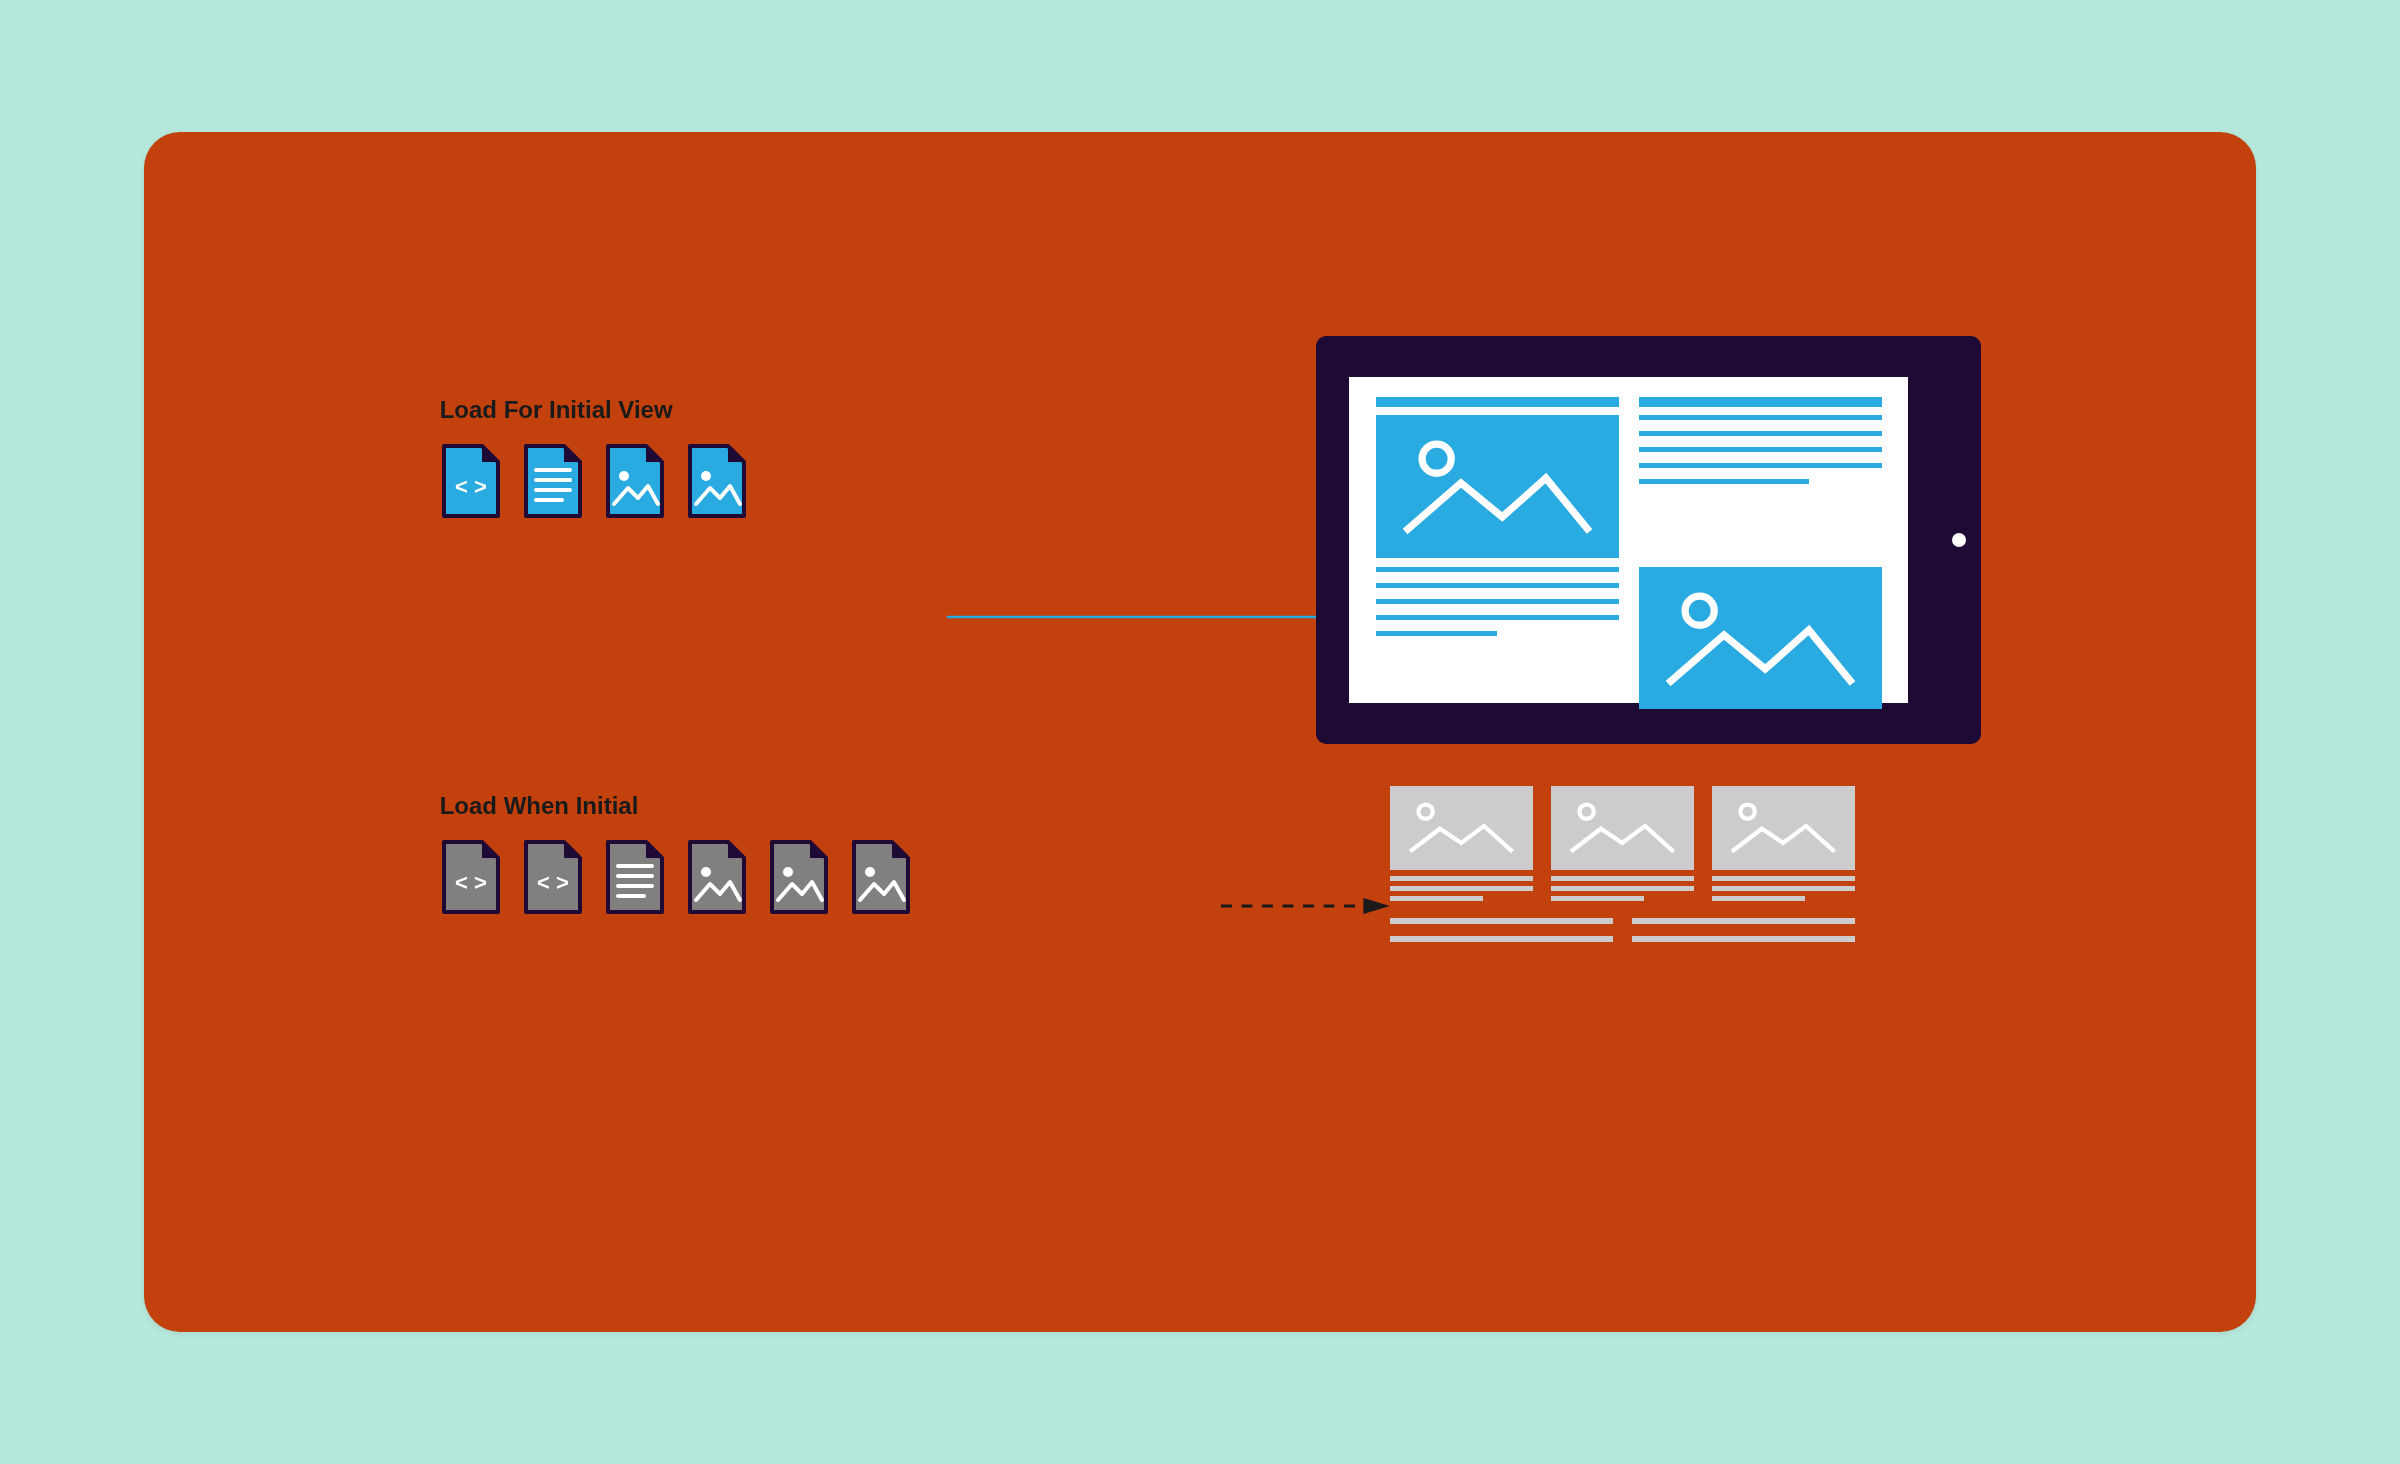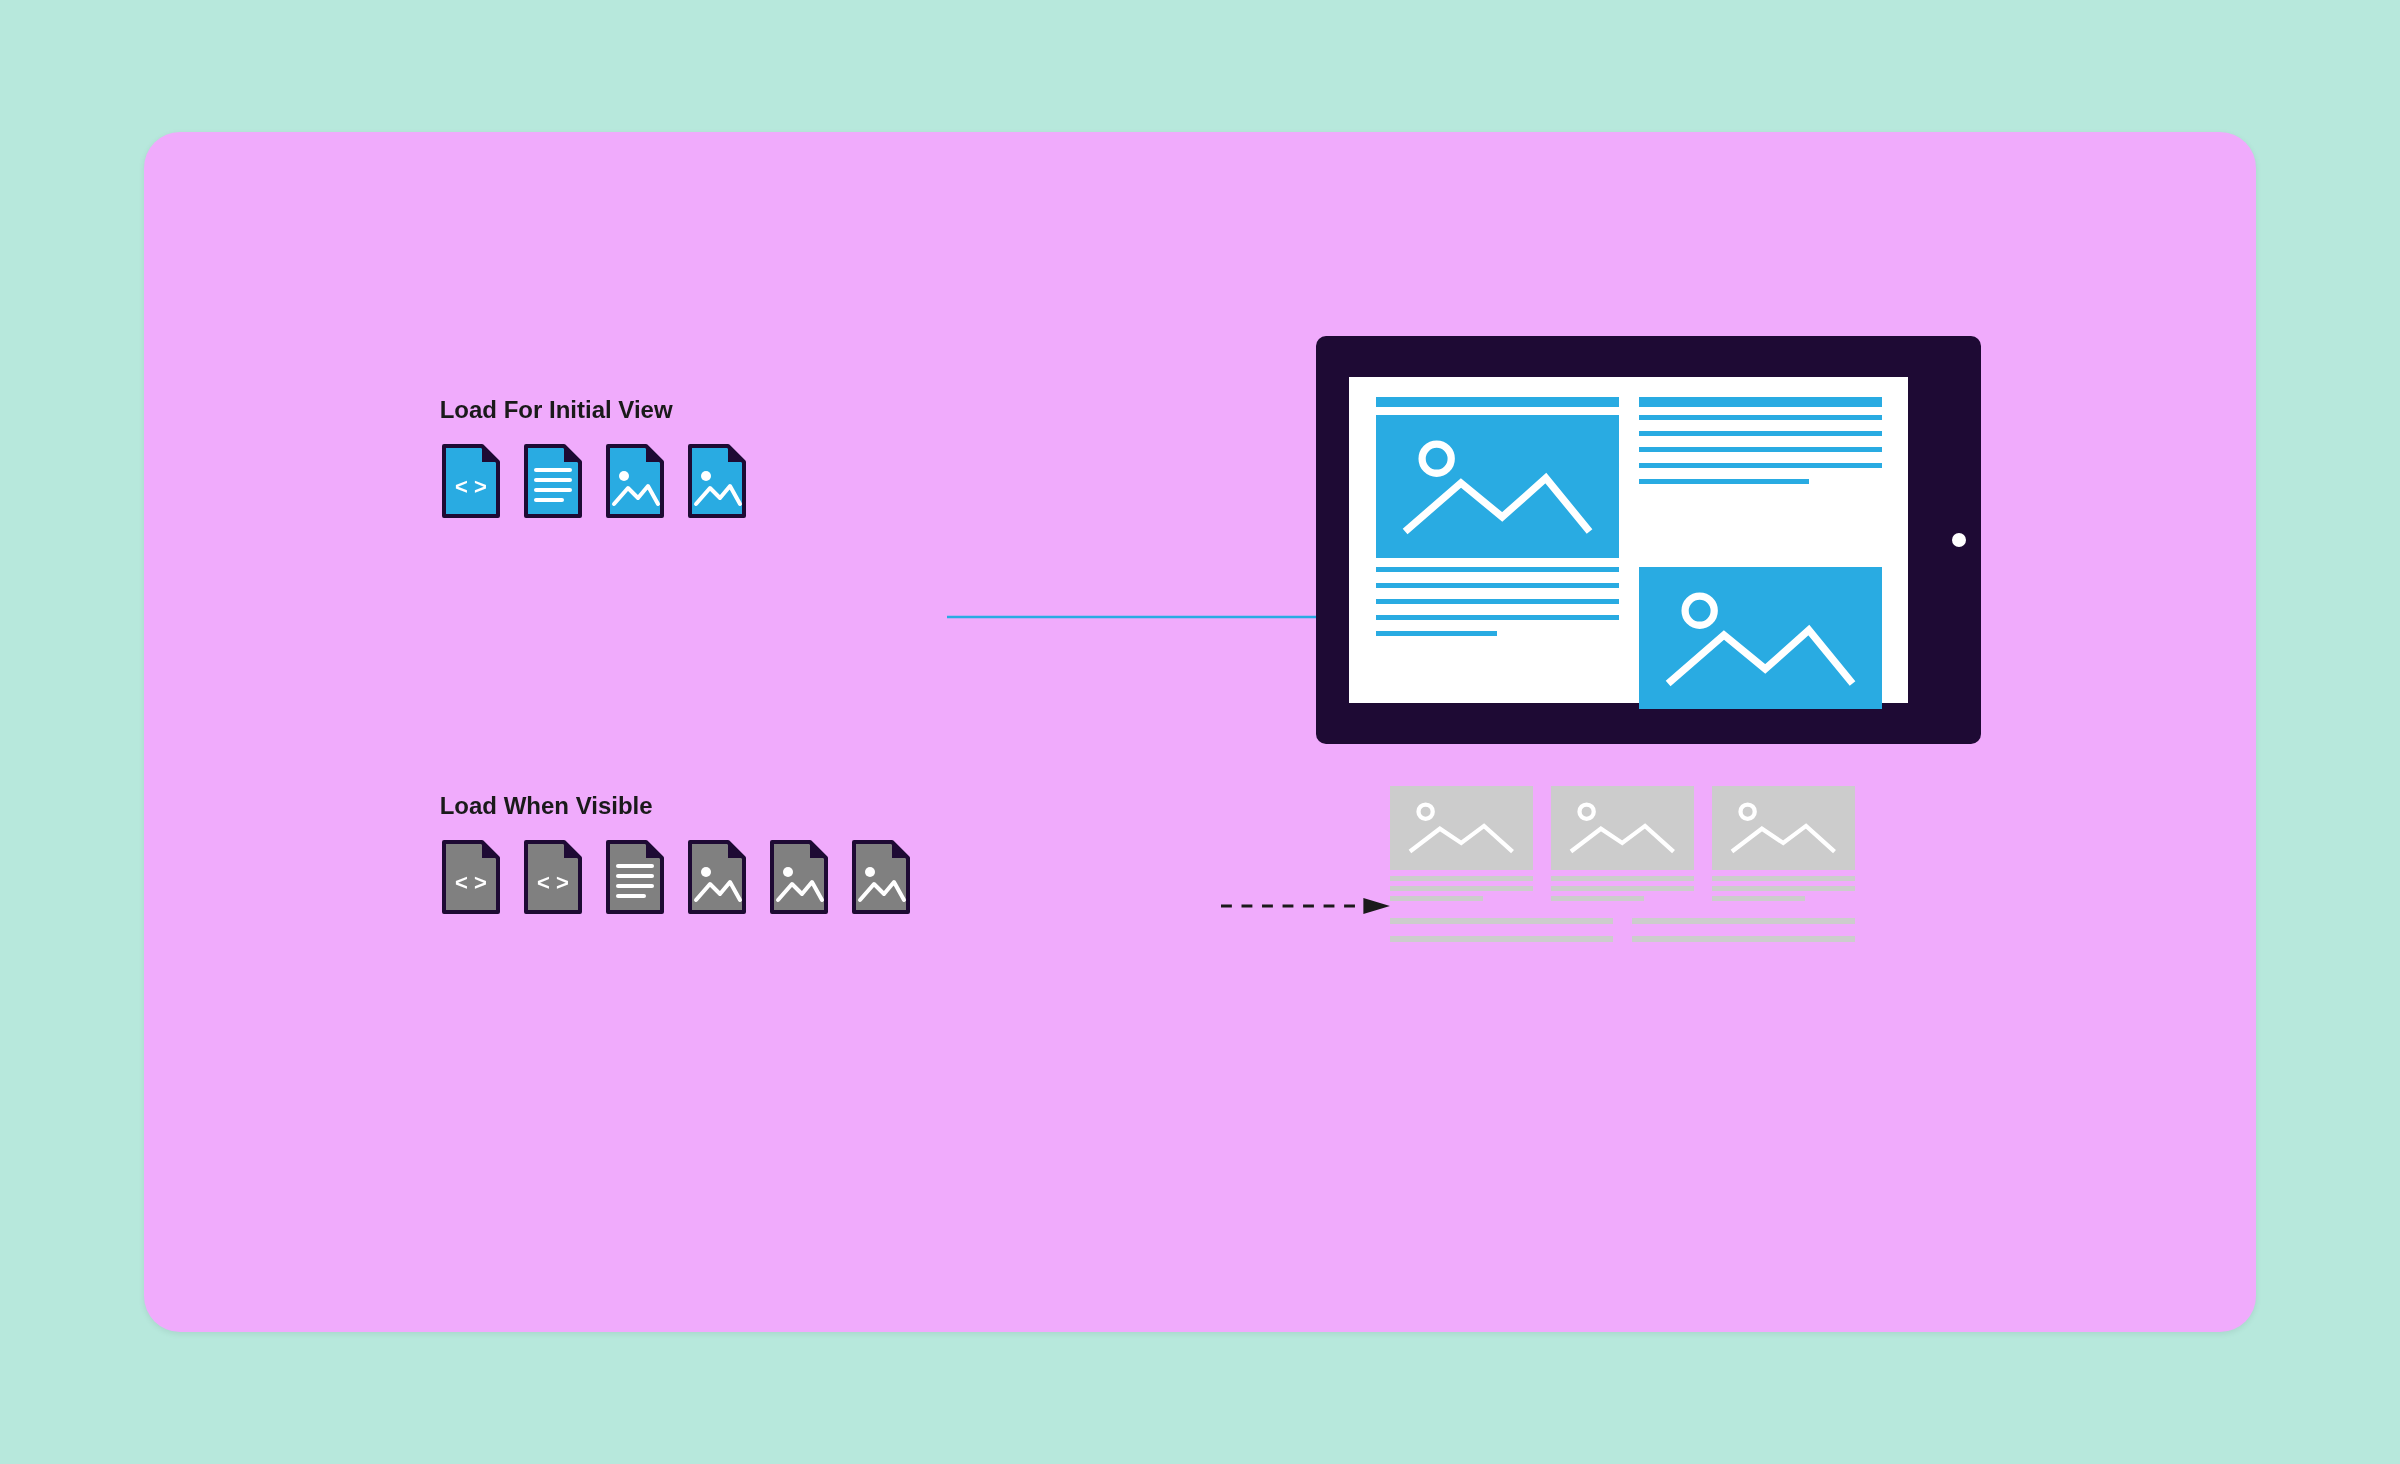--- a/index.html
+++ b/index.html
@@ -9,21 +9,21 @@
     height: 100%;
   }
   body {
     background: #b7e8dc;
     font-family: -apple-system, BlinkMacSystemFont, "Segoe UI", Arial, sans-serif;
     display: flex;
     align-items: center;
     justify-content: center;
   }
   .card {
-    background: #f0abfc;
+    background: #c2410c;
     border-radius: 36px;
     width: 88%;
     height: 82%;
     box-shadow: 0 2px 6px rgba(0,0,0,0.08);
     position: relative;
   }
   .inner {
     position: absolute;
     inset: 0;
   }
@@ -220,21 +220,21 @@
           <svg viewBox="0 0 62 78" class="file-icon">
             <path d="M4 4 H42 L58 20 V74 H4 Z" fill="#29abe2" stroke="#1e0a34" stroke-width="4" stroke-linejoin="round"></path>
             <path d="M42 4 L42 20 L58 20 Z" fill="#1e0a34"></path>
             <circle cx="20" cy="34" r="5" fill="#ffffff"></circle>
             <polyline points="10,62 24,46 34,56 44,44 54,62" fill="none" stroke="#ffffff" stroke-width="4" stroke-linejoin="round" stroke-linecap="round"></polyline>
           </svg>
         </div>
     </div>
 
     <div class="group-bottom">
-      <div class="group-label">Load When Visible</div>
+      <div class="group-label">Load When Initial</div>
       <div class="file-row" id="row-deferred">
           <svg viewBox="0 0 62 78" class="file-icon">
             <path d="M4 4 H42 L58 20 V74 H4 Z" fill="#808080" stroke="#1e0a34" stroke-width="4" stroke-linejoin="round"></path>
             <path d="M42 4 L42 20 L58 20 Z" fill="#1e0a34"></path>
             <text x="31" y="52" text-anchor="middle" font-size="22" font-weight="700" fill="#ffffff">&lt; &gt;</text>
           </svg>
           <svg viewBox="0 0 62 78" class="file-icon">
             <path d="M4 4 H42 L58 20 V74 H4 Z" fill="#808080" stroke="#1e0a34" stroke-width="4" stroke-linejoin="round"></path>
             <path d="M42 4 L42 20 L58 20 Z" fill="#1e0a34"></path>
             <text x="31" y="52" text-anchor="middle" font-size="22" font-weight="700" fill="#ffffff">&lt; &gt;</text>

